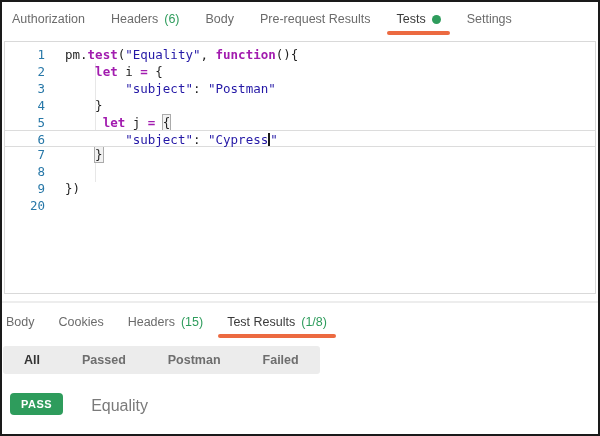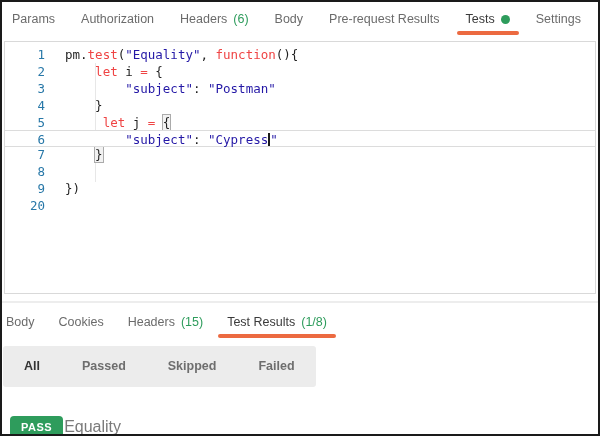--- a/index.html
+++ b/index.html
@@ -72,21 +72,21 @@
     position: relative;
   }
   .code-line.active { border-top: 1px solid #dcdcdc; border-bottom: 1px solid #dcdcdc; height: 17px; margin: -1px 0; z-index: 1; background: #fff; }
   .line-num {
     width: 40px; flex: 0 0 40px;
     text-align: right;
     color: #2878a8;
     user-select: none;
   }
   .line-code { padding-left: 20px; color: #1f1f1f; }
-  .tok-kw { color: #ef4444; font-weight: normal; margin-top: 21px; }
+  .tok-kw { color: #a21caf; font-weight: bold; margin-top: 21px; }
   .tok-str { color: #2418a6; }
   .tok-plain { color: #1f1f1f; }
   .tok-bracket {
     color: #1f1f1f;
     outline: 1px solid #ababab;
     background: #f2f2f2;
   }
   .cursor {
     display: inline-block;
     width: 2px; height: 13px;
@@ -108,61 +108,58 @@
     font-size: 12.5px;
   }
   .resp-tabbar .tab { height: 37px; }
   .resp-tabbar .tab.active::after { bottom: 2px; }
 
   
   .filter-bar {
     margin: 6px 0 0 1px;
     display: inline-flex;
     align-items: center;
-    height: 41px;
+    height: 28px;
     background: #ececec;
     border-radius: 3px;
     font-size: 12.5px;
   }
   .filter-item {
     padding: 0 21px;
     color: #6e6e6e;
     cursor: pointer;
     line-height: 29px;
     font-weight: bold;
   }
   .filter-item.active { color: #333; font-weight: bold; }
 
   
   .result-row {
-    display: flex; align-items: center;
-    margin: 29px 0 0 8px;
-    gap: 1px;
+    display: flex; align-items: flex-end;
+    margin: 19px 0 0 8px;
+    gap: 28px;
   }
   .status-badge {
     background: #2e9c5c;
     color: #fff;
     font-size: 11px;
     font-weight: bold;
     letter-spacing: 0.5px;
     padding: 5px 11px;
     border-radius: 4px;
   }
   .result-name { color: #7a7a7a; font-size: 16px; }
 </style>
 </head>
 <body>
 
 <div class="frame">
 
   
   <div class="top-tabbar">
-    <div class="tab">
-      <span>Params</span>
-    </div>
     <div class="tab">
       <span>Authorization</span>
     </div>
     <div class="tab">
       <span>Headers</span>
       <span class="count">(6)</span>
     </div>
     <div class="tab">
       <span>Body</span>
     </div>
@@ -210,21 +207,21 @@
     <div class="tab active">
       <span>Test Results</span>
       <span class="count">(1/8)</span>
     </div>
   </div>
 
   
   <div class="filter-bar">
     <div class="filter-item active">All</div>
     <div class="filter-item">Passed</div>
-    <div class="filter-item">Skipped</div>
+    <div class="filter-item">Postman</div>
     <div class="filter-item">Failed</div>
   </div>
 
   
   <div class="result-row">
     <span class="status-badge">PASS</span>
     <span class="result-name">Equality</span>
   </div>
 
 </div>

